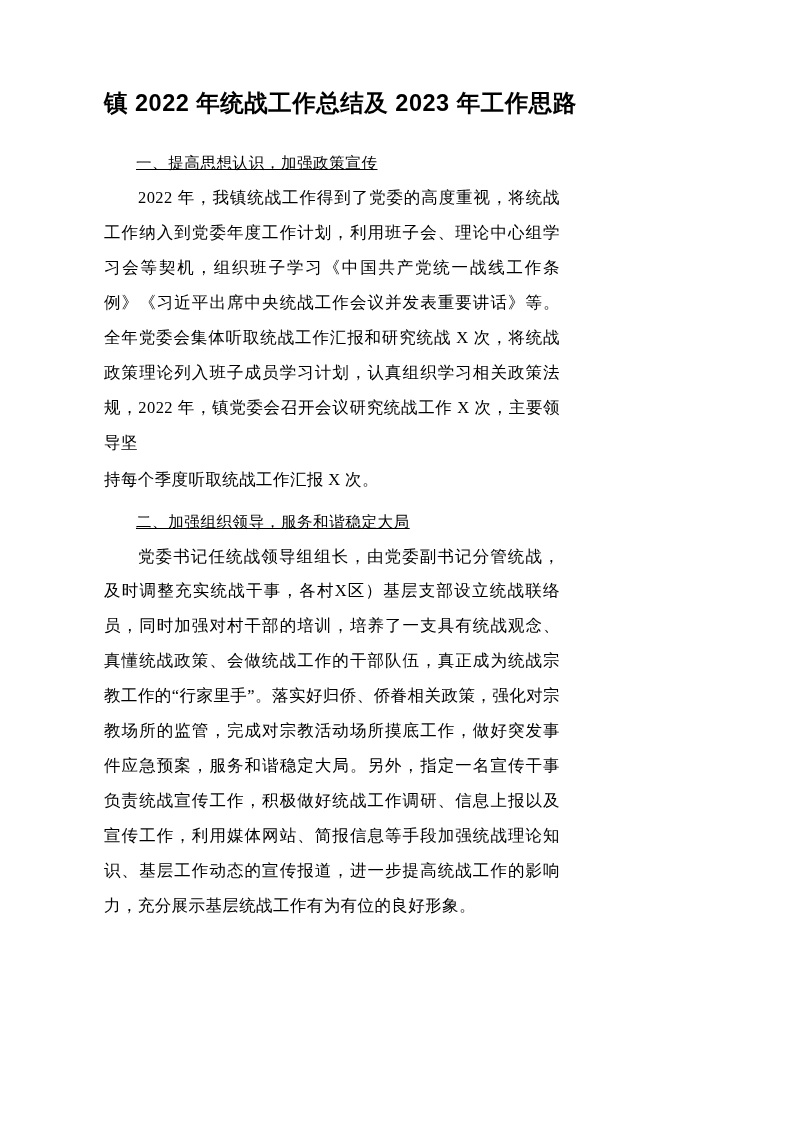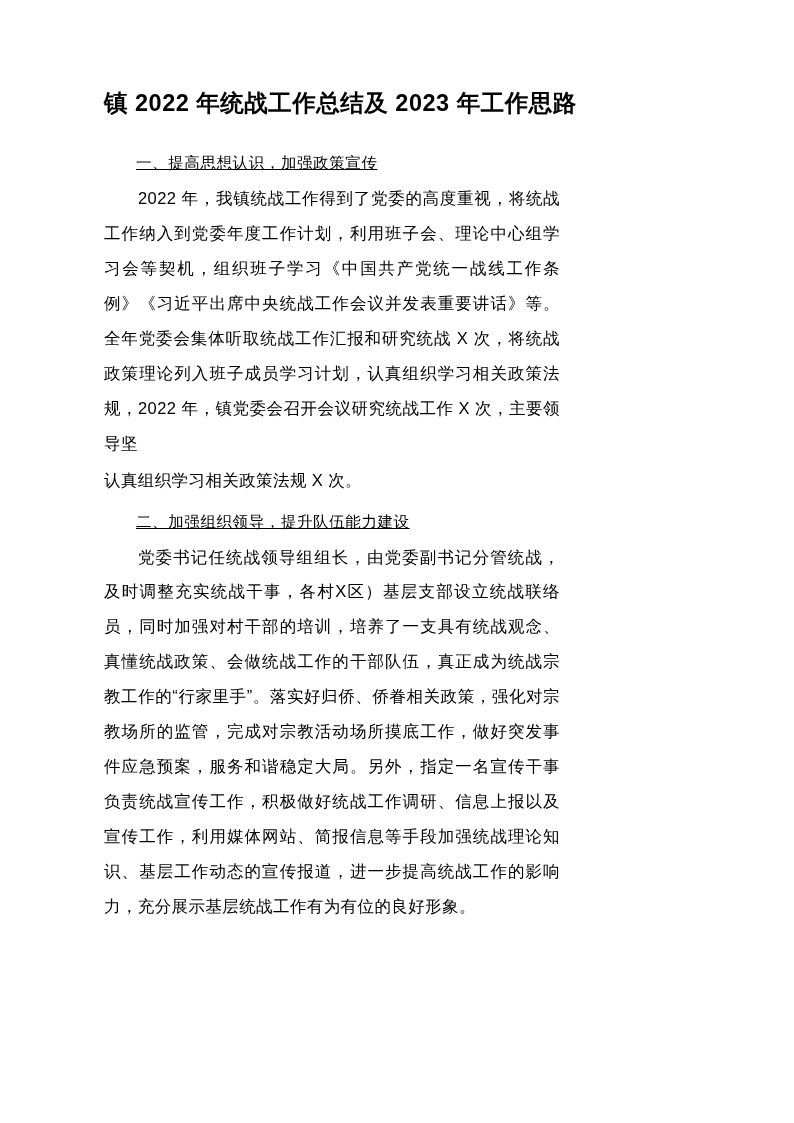--- a/index.html
+++ b/index.html
@@ -34,21 +34,21 @@
   .heading {
     font-family: "Liberation Sans", "DejaVu Sans", sans-serif;
     font-size: 15.5px;
     line-height: 2.05;
     margin: 0 0 2px 0;
     text-indent: 32px;
     letter-spacing: 0.6px;
     text-decoration: underline;
   }
   .para {
-    font-family: Liberation Sans, sans-serif;
+    font-family: Liberation Serif, serif;
     font-size: 16.5px;
     line-height: 2.12;
     margin: 0 0 2px 0;
     text-indent: 34px;
     text-align: justify;
     text-justify: inter-ideograph;
     letter-spacing: 0.4px;
     word-break: break-all;
   }
   .para.noindent {
@@ -62,21 +62,21 @@
 <body>
 
 <div class="page">
 
   <h1 class="doc-title">镇 2022 年统战工作总结及 2023 年工作思路</h1>
 
   <p class="heading">一、提高思想认识，加强政策宣传</p>
 
   <p class="para">2022 年，我镇统战工作得到了党委的高度重视，将统战工作纳入到党委年度工作计划，利用班子会、理论中心组学习会等契机，组织班子学习《中国共产党统一战线工作条例》《习近平出席中央统战工作会议并发表重要讲话》等。全年党委会集体听取统战工作汇报和研究统战 X 次，将统战政策理论列入班子成员学习计划，认真组织学习相关政策法规，2022 年，镇党委会召开会议研究统战工作 X 次，主要领导坚</p>
 
-  <p class="para noindent">认真组织学习相关政策法规 X 次。</p>
+  <p class="para noindent">持每个季度听取统战工作汇报 X 次。</p>
 
   <div class="spacer-sm"></div>
 
-  <p class="heading">二、加强组织领导，提升队伍能力建设</p>
+  <p class="heading">二、加强组织领导，服务和谐稳定大局</p>
 
   <p class="para">党委书记任统战领导组组长，由党委副书记分管统战， 及时调整充实统战干事，各村X区）基层支部设立统战联络员，同时加强对村干部的培训，培养了一支具有统战观念、真懂统战政策、会做统战工作的干部队伍，真正成为统战宗教工作的“行家里手”。落实好归侨、侨眷相关政策，强化对宗教场所的监管，完成对宗教活动场所摸底工作，做好突发事件应急预案，服务和谐稳定大局。另外，指定一名宣传干事负责统战宣传工作，积极做好统战工作调研、信息上报以及宣传工作，利用媒体网站、简报信息等手段加强统战理论知识、基层工作动态的宣传报道，进一步提高统战工作的影响力，充分展示基层统战工作有为有位的良好形象。</p>
 
 </div>
 
 </body></html>

